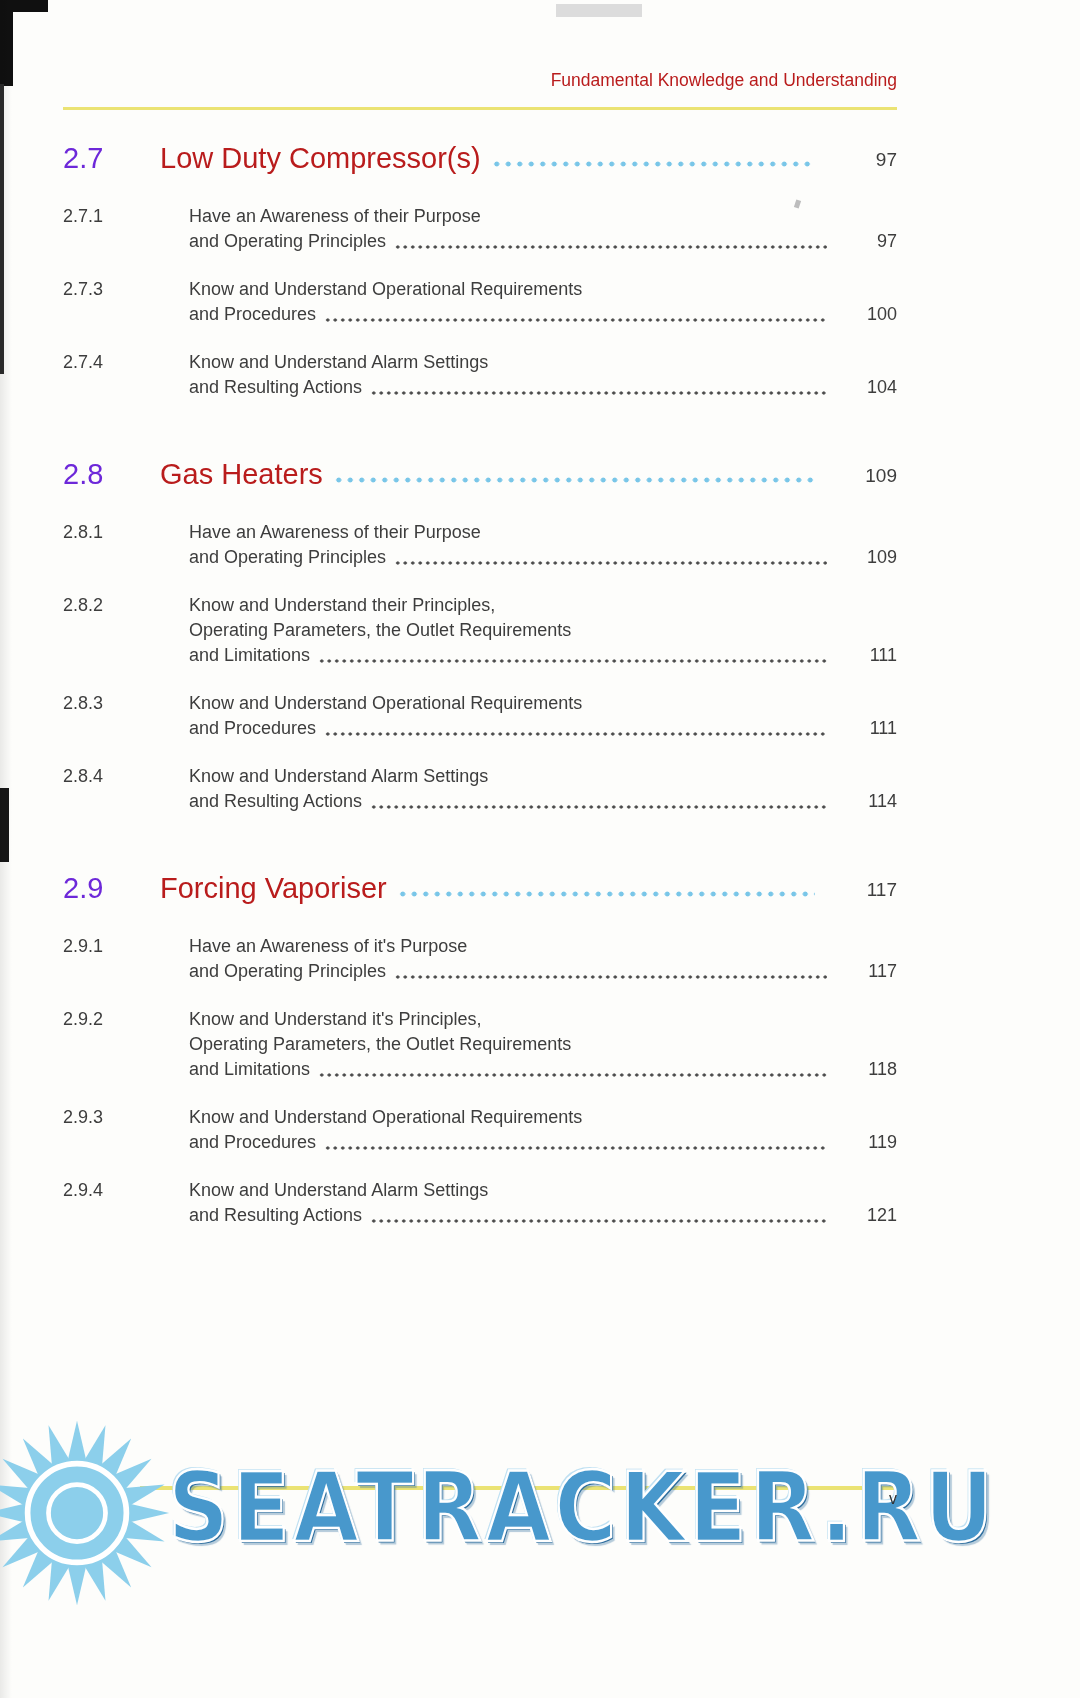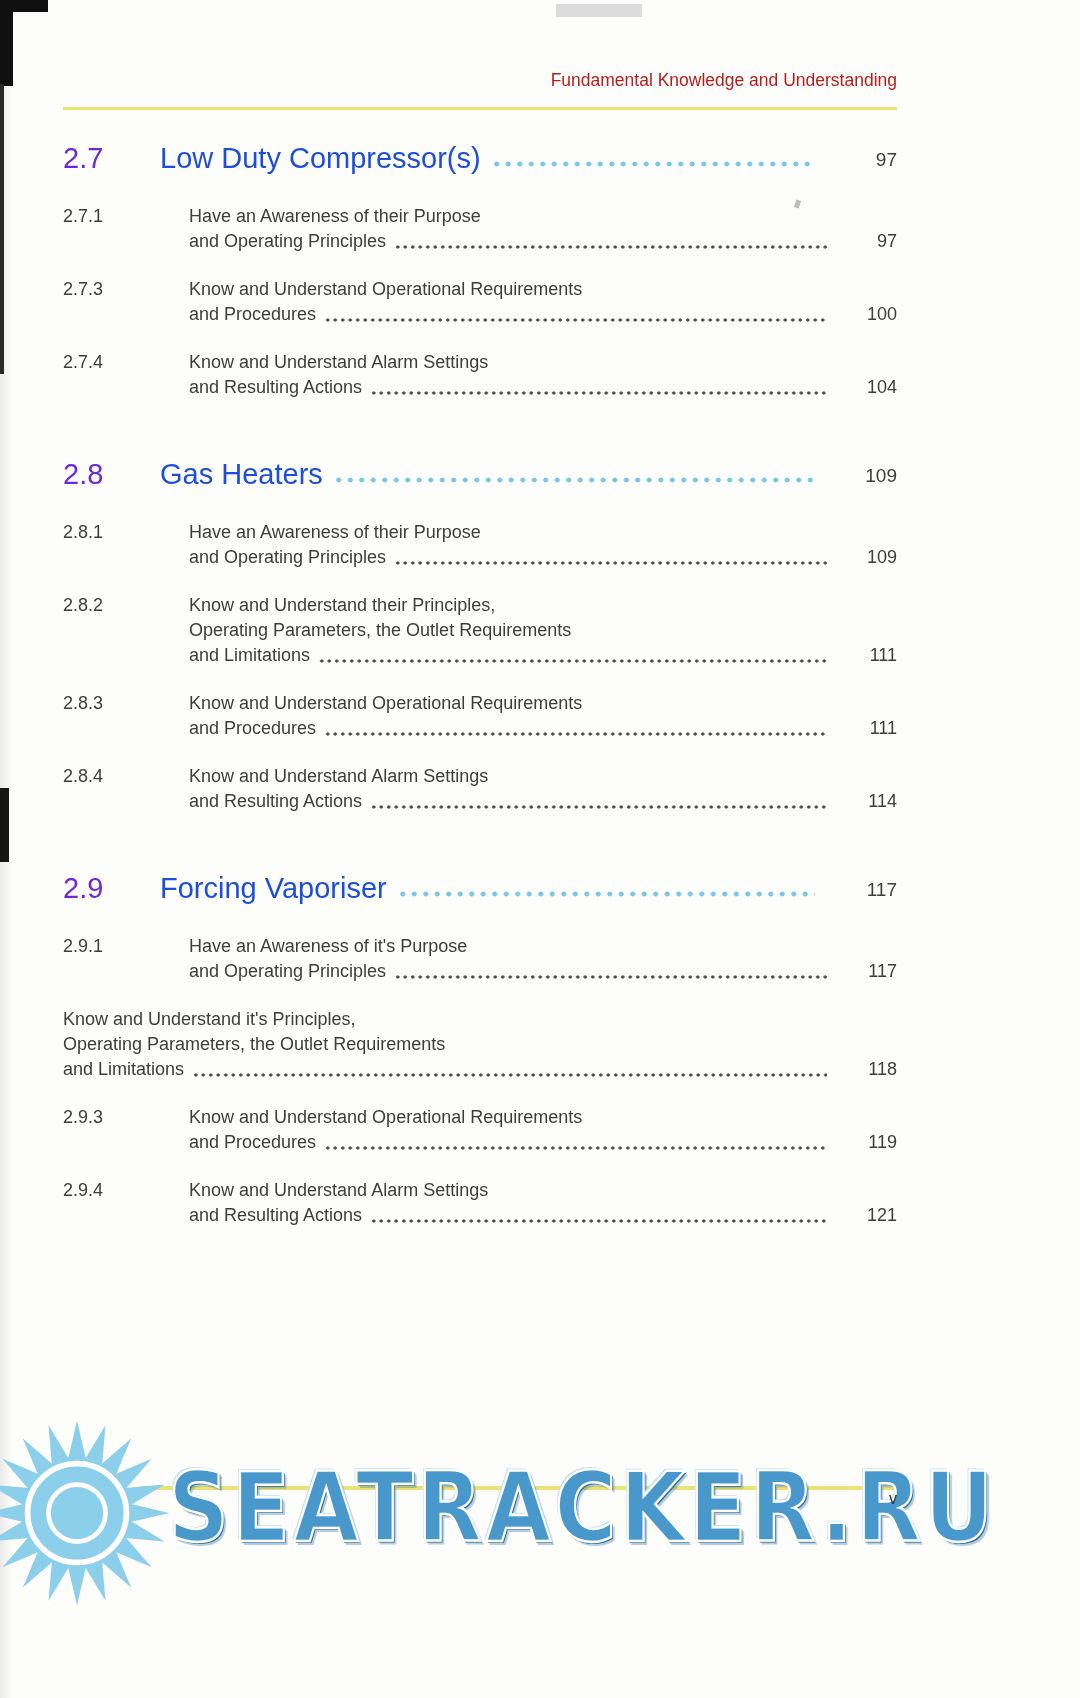--- a/index.html
+++ b/index.html
@@ -17,21 +17,21 @@
   .art-speck{left:795px;top:200px;width:5px;height:8px;background:#bdbdbd;transform:rotate(18deg);}
 
   .content{position:relative;margin-left:63px;width:834px;}
   .header-title{padding-top:50px;text-align:right;font-size:17.5px;color:#b91c1c;margin-top:20px;}
   .header-rule{margin-top:16px;height:3px;background:#ebe373;}
 
   
   .section-header{display:flex;align-items:flex-end;margin-top:56px;margin-bottom:28px;}
   .section-header.first{margin-top:30px;}
   .section-num{flex:0 0 97px;font-size:29px;line-height:36px;color:#6d28d9;}
-  .section-title{font-size:29px;line-height:36px;color:#1d4ed8;white-space:nowrap;}
+  .section-title{font-size:29px;line-height:36px;color:#b91c1c;white-space:nowrap;}
   .section-page{flex:0 0 70px;text-align:right;font-size:19px;padding-bottom:5px;color:#3d3d3d;}
 
   .entry{display:flex;margin-bottom:23px;gap:24px;}
   .entry-num{flex:0 0 102px;font-size:18px;line-height:25px;}
   .entry-body{flex:1;min-width:0;}
   .entry-line{font-size:18px;line-height:25px;}
   .entry-lastline{display:flex;align-items:flex-end;}
   .entry-line-text{font-size:18px;line-height:25px;white-space:nowrap;}
   .entry-page{flex:0 0 52px;text-align:right;font-size:18px;line-height:25px;}
 
@@ -173,20 +173,21 @@
           <div class="entry-body">
             <div class="entry-line">Have an Awareness of it's Purpose</div>
             <div class="entry-lastline">
               <span class="entry-line-text">and Operating Principles</span>
               <span class="leader entry-leader"></span>
               <span class="entry-page">117</span>
             </div>
           </div>
         </div>
         <div class="entry">
+          <span class="entry-num">2.9.2</span>
           <div class="entry-body">
             <div class="entry-line">Know and Understand it's Principles,</div>
             <div class="entry-line">Operating Parameters, the Outlet Requirements</div>
             <div class="entry-lastline">
               <span class="entry-line-text">and Limitations</span>
               <span class="leader entry-leader"></span>
               <span class="entry-page">118</span>
             </div>
           </div>
         </div>

